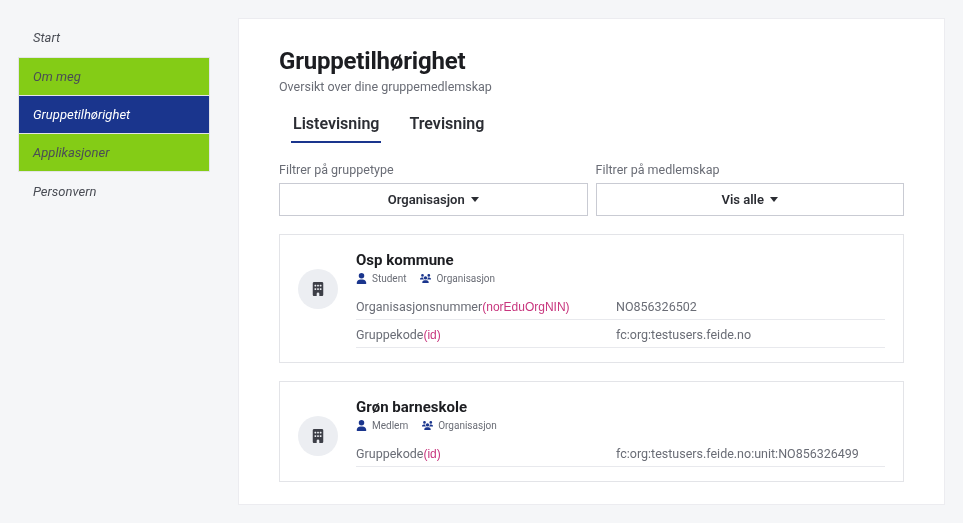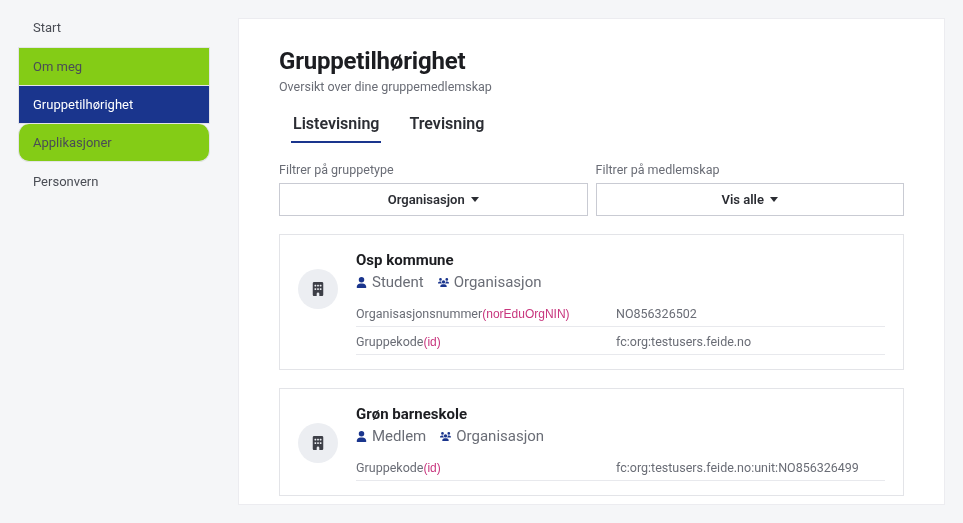--- a/index.html
+++ b/index.html
@@ -13,22 +13,23 @@
     overflow: hidden;
   }
   .layout {
     display: flex;
     width: 100%;
     height: 100%;
   }
   .sidebar {
     width: 210px;
     flex-shrink: 0;
-    padding-top: 8px;
+    padding-top: 18px;
     padding-left: 18px;
+    font-style: italic;
   }
   .sidebar-item {
     padding: 11px 14px;
     color: #4a4d55;
     cursor: pointer;
     border: 1px solid transparent;
     background: transparent;
   }
   .sidebar-item.white {
     background: #84cc16;
@@ -37,21 +38,20 @@
   }
   .sidebar-item.white:first-of-type {
     border-top: 1px solid #e3e4e8;
   }
   .sidebar-item.active {
     background: #1a358d;
     color: #fff;
   }
   .sidebar-item.last-white {
     border-bottom: 1px solid #e3e4e8;
-    border-radius: 11px;
   }
 
   .main {
     flex: 1;
     background: #fff;
     margin: 18px 18px 18px 28px;
     padding: 28px 40px 28px 40px;
     border: 1px solid #ececf0;
     overflow: auto;
   }
@@ -139,21 +139,21 @@
   .card-body { flex: 1; }
   .card-title {
     font-weight: 700;
     color: #1c1d21;
     font-size: 15px;
   }
   .card-meta {
     display: flex;
     gap: 14px;
     color: #6a6d76;
-    font-size: 15px;
+    font-size: 10px;
     margin-top: 4px;
     align-items: center;
   }
   .meta-item { display: flex; align-items: center; gap: 5px; }
   .meta-item svg { width: 11px; height: 11px; fill: #1a358d; }
 
   .kv-row {
     display: flex;
     border-bottom: 1px solid #e8e9ed;
     padding: 7px 0 5px 0;

